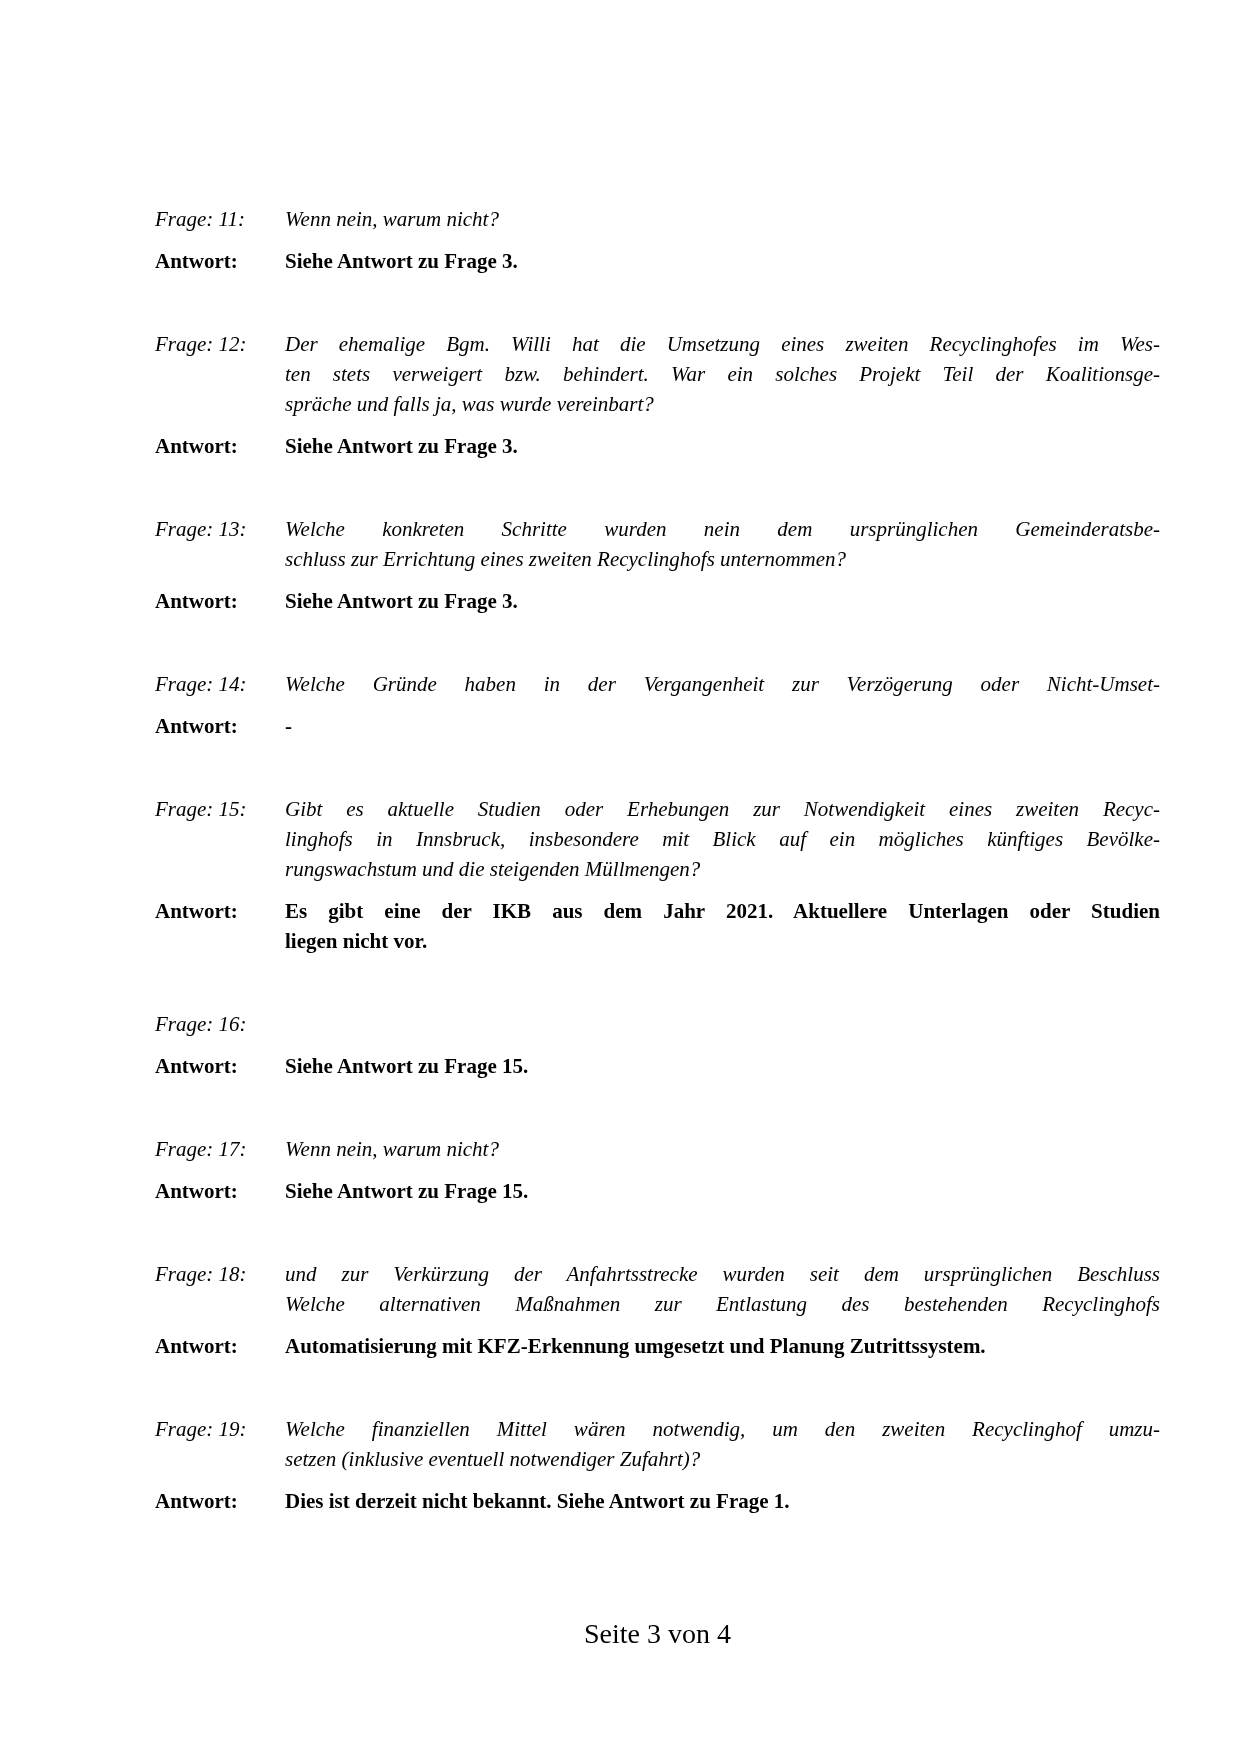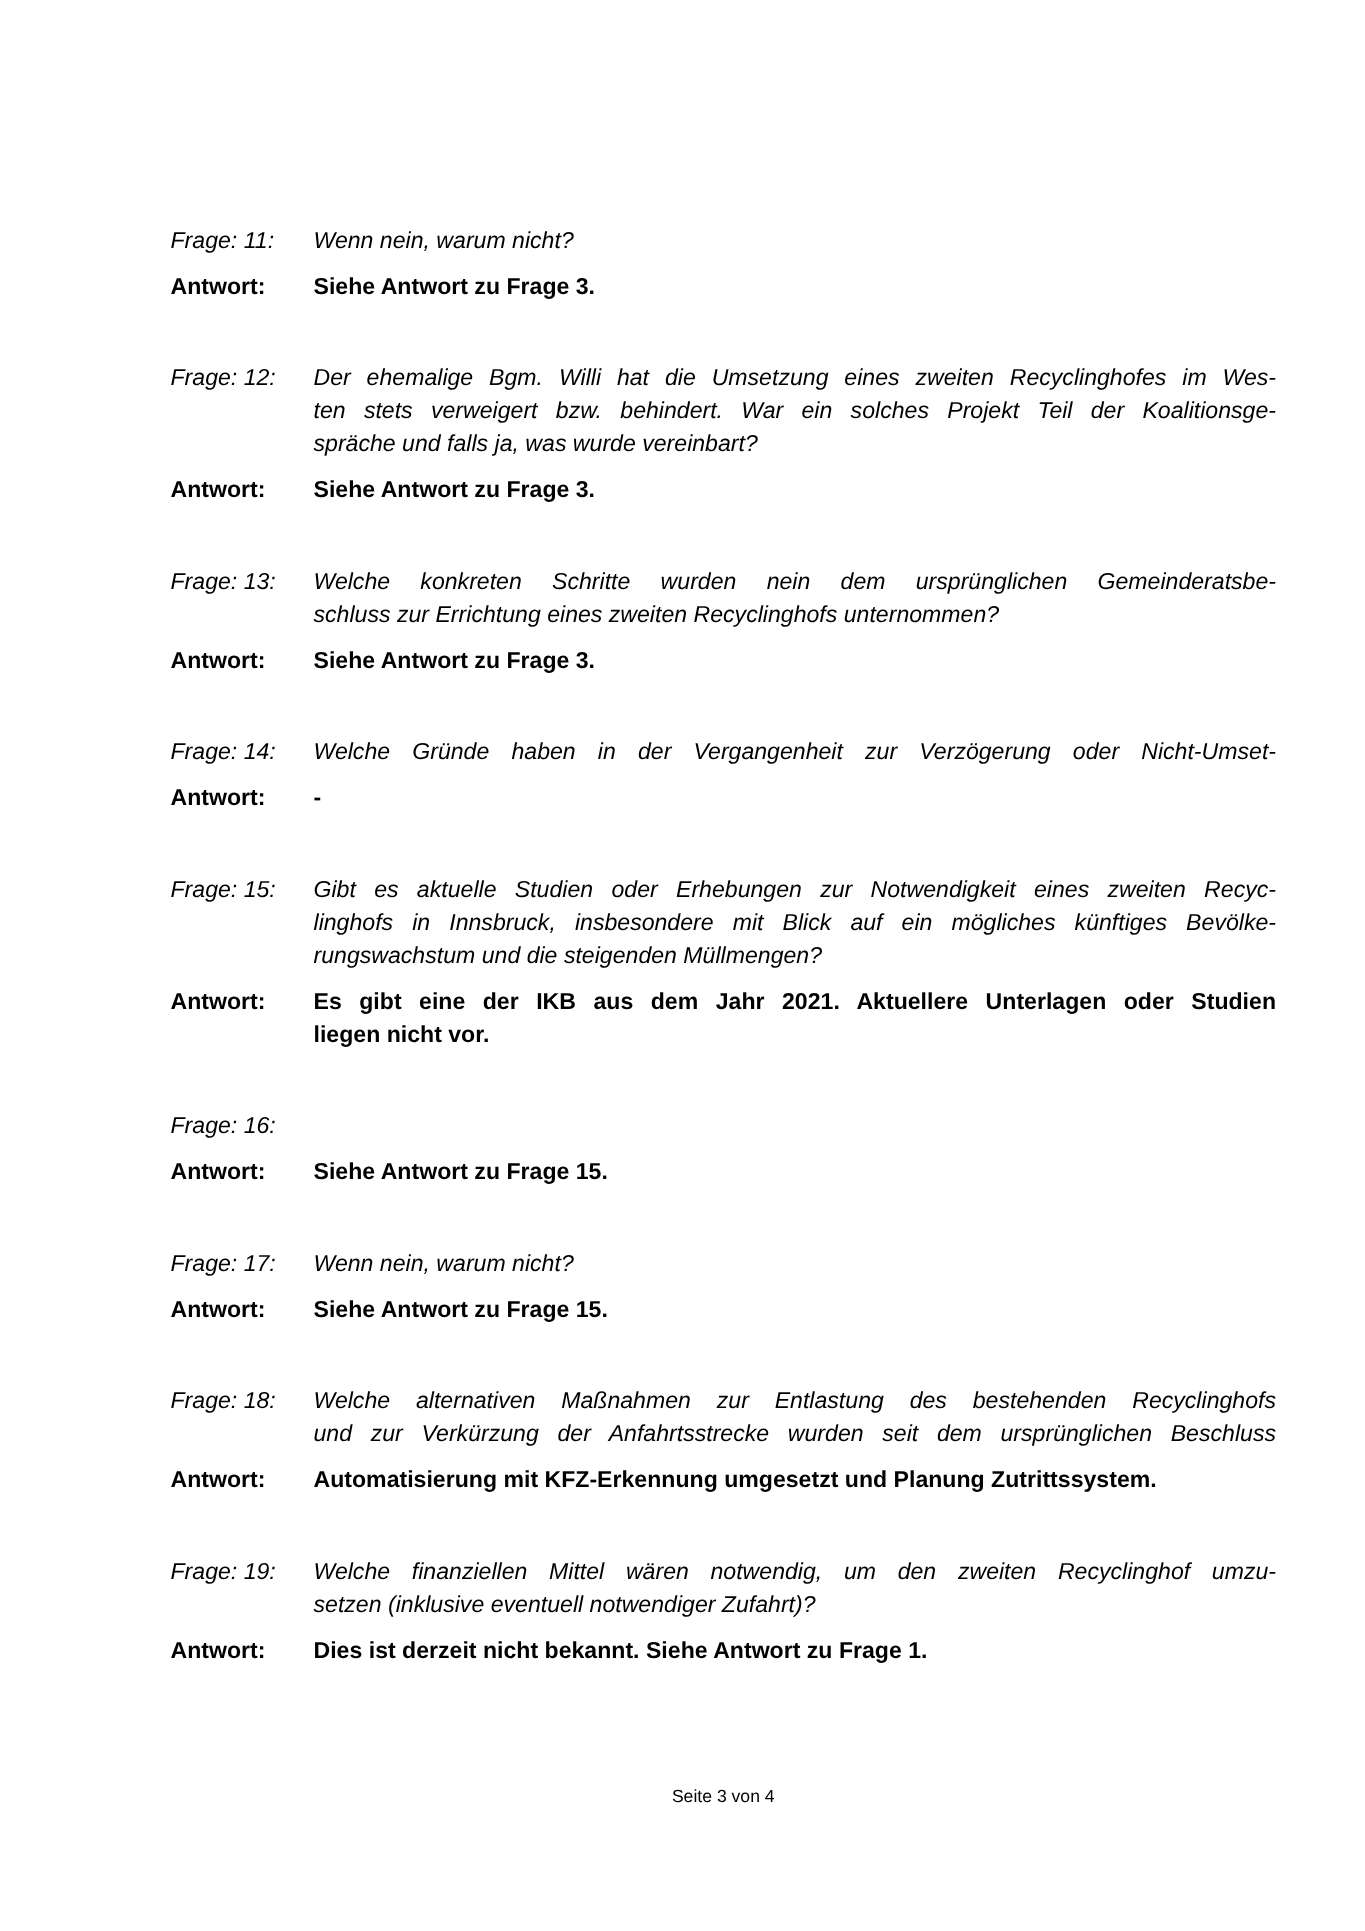--- a/index.html
+++ b/index.html
@@ -7,21 +7,21 @@
     margin: 0;
     padding: 0;
     background: #ffffff;
   }
   .page {
     position: relative;
     width: 1241px;
     height: 1755px;
     background: #ffffff;
     color: #000000;
-    font-family: Liberation Sans, sans-serif;
+    font-family: Liberation Serif, serif;
     overflow: hidden;
   }
   .qa-list {
     position: absolute;
     left: 155px;
     top: 204px;
     width: 1005px;
   }
   .row {
     display: flex;
@@ -57,21 +57,21 @@
   }
   .lastline {
     text-align: left;
   }
   .page-footer {
     position: absolute;
     left: 155px;
     top: 1622px;
     width: 1005px;
     text-align: center;
-    font-size: 16px;
+    font-size: 28px;
     line-height: 24px;
     font-weight: 400;
     color: #000000;
   }
 </style>
 </head>
 <body>
 
 <div class="page">
   <main class="qa-list">
@@ -180,22 +180,22 @@
       <div class="cell content">
             <div class="line lastline">Siehe Antwort zu Frage 15.</div>
           </div>
     </div>
   </section>
 
   <section class="qa-block">
     <div class="row q-row">
       <div class="cell label">Frage: 18:</div>
       <div class="cell content">
+            <div class="line jline">und zur Verkürzung der Anfahrtsstrecke wurden seit dem ursprünglichen Beschluss</div>
             <div class="line jline">Welche alternativen Maßnahmen zur Entlastung des bestehenden Recyclinghofs</div>
-            <div class="line jline">und zur Verkürzung der Anfahrtsstrecke wurden seit dem ursprünglichen Beschluss</div>
           </div>
     </div>
     <div class="row a-row">
       <div class="cell label">Antwort:</div>
       <div class="cell content">
             <div class="line lastline">Automatisierung mit KFZ-Erkennung umgesetzt und Planung Zutrittssystem.</div>
           </div>
     </div>
   </section>
 

